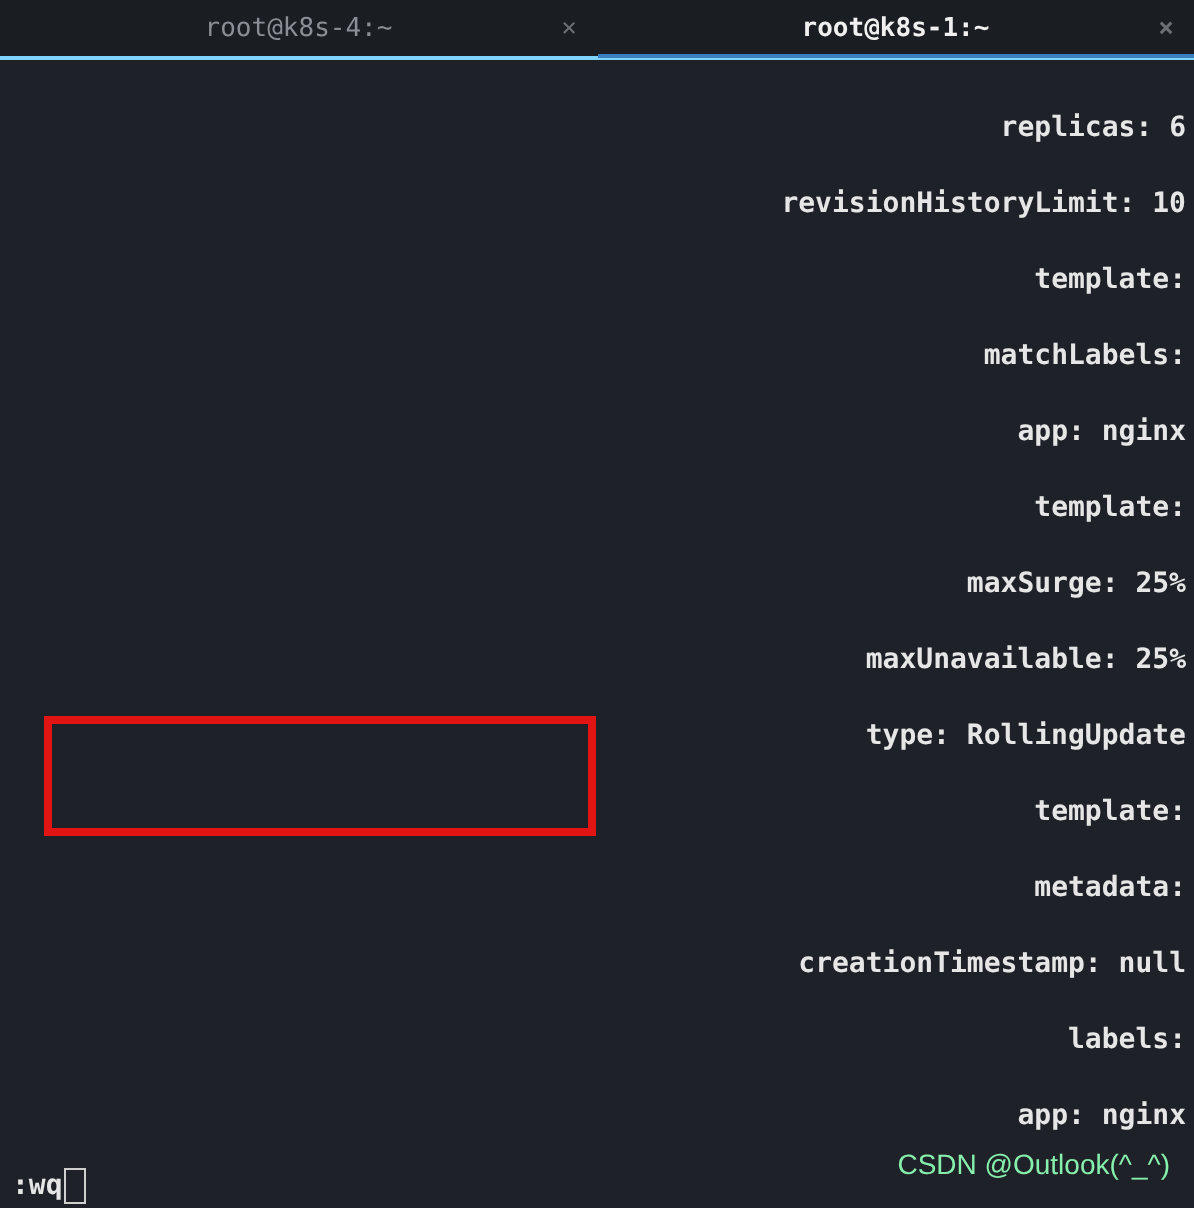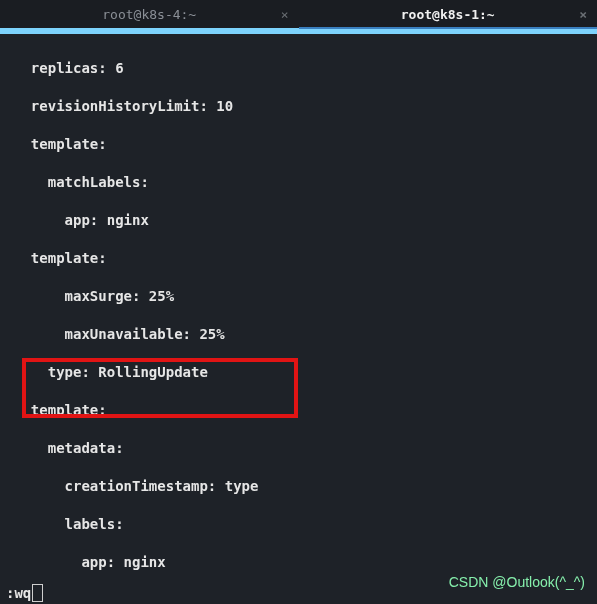--- a/index.html
+++ b/index.html
@@ -11,21 +11,21 @@
     font-family: "DejaVu Sans Mono", Menlo, Consolas, monospace;
     font-size: 14px;
     color: #d6d6d6;
     overflow: hidden;
     position: relative;
   }
   .tabbar {
     display: flex;
     height: 28px;
     background: #1a1d22;
-    border-bottom: 6px solid #7dd3fc;
+    border-bottom: 2px solid #7dd3fc;
     justify-content: flex-end;
   }
   .tab {
     flex: 1;
     display: flex;
     align-items: center;
     justify-content: center;
     position: relative;
     color: #8a8f96;
     font-size: 13px;
@@ -48,21 +48,21 @@
     color: #6b7075;
     font-size: 13px;
   }
   .term {
     padding: 6px 4px 0 14px;
     line-height: 19px;
     white-space: pre;
     font-weight: bold;
     color: #e6e6e6;
   }
-  .line { display:block; }
+  .line { display:block;text-align:right; }
   .highlight-box {
     position: absolute;
     left: 22px;
     top: 358px;
     width: 276px;
     height: 60px;
     border: 4px solid #e11414;
     box-sizing: border-box;
     pointer-events: none;
   }
@@ -113,21 +113,21 @@
 <span class="line">  revisionHistoryLimit: 10</span>
 <span class="line">  template:</span>
 <span class="line">    matchLabels:</span>
 <span class="line">      app: nginx</span>
 <span class="line">  template:</span>
 <span class="line">      maxSurge: 25%</span>
 <span class="line">      maxUnavailable: 25%</span>
 <span class="line">    type: RollingUpdate</span>
 <span class="line">  template:</span>
 <span class="line">    metadata:</span>
-<span class="line">      creationTimestamp: type</span>
+<span class="line">      creationTimestamp: null</span>
 <span class="line">      labels:</span>
 <span class="line">        app: nginx</span>
 
 
 
 
 
 
 
 

